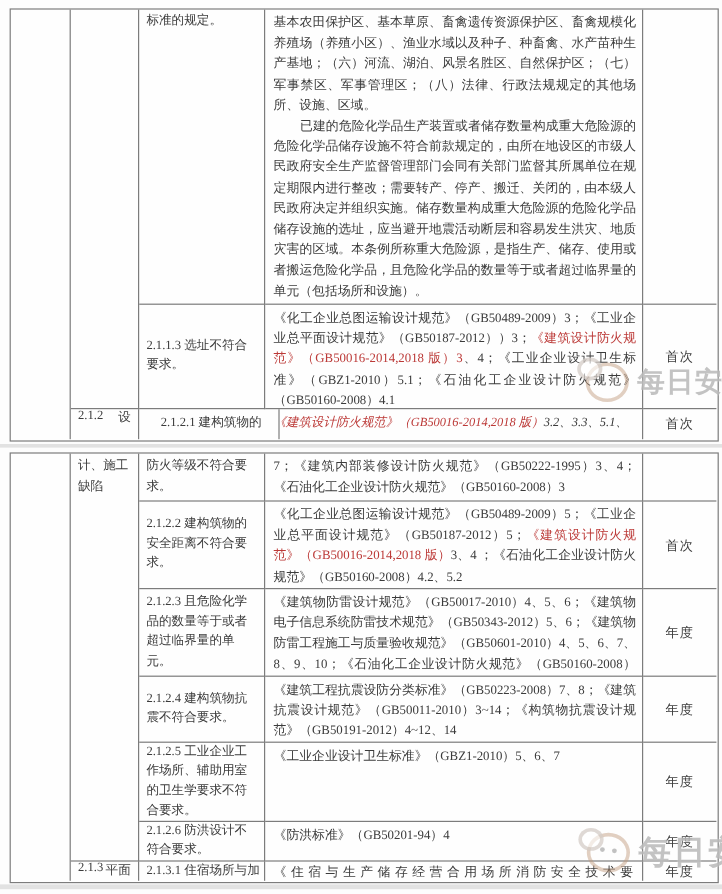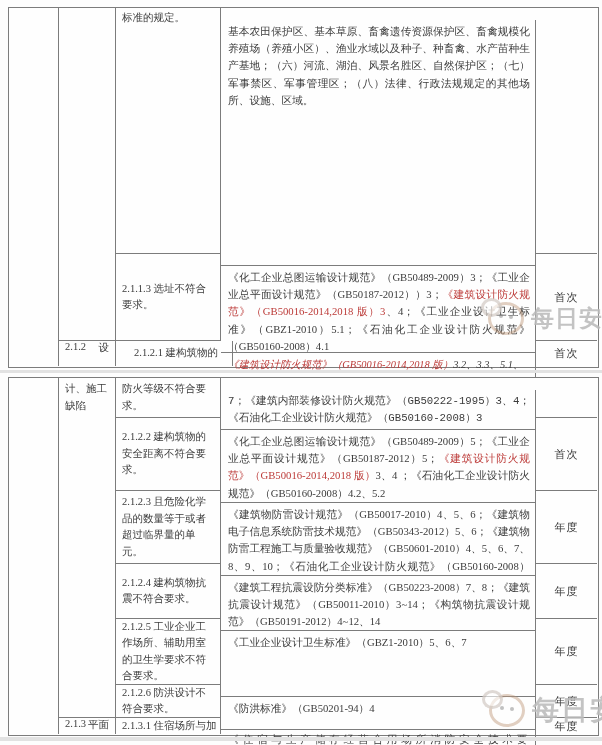--- a/index.html
+++ b/index.html
@@ -12,21 +12,21 @@
   #screen{position:relative;width:602px;height:745px;background:#fdfdfd;overflow:hidden;}
   .tbl{position:absolute;left:8px;width:589px;border:1px solid var(--bc);background:#fefefe;}
   #tbl1{top:7px;height:359px;}
   #tbl2{top:377px;height:357px;}
   .cell{position:absolute;box-sizing:border-box;overflow:hidden;}
   .br{border-right:1px solid var(--bc);}
   .bb{border-bottom:1px solid var(--bc);}
   .item{font-size:10.5px;line-height:16.5px;padding:2px 4px 2px 6px;display:flex;align-items:center;text-align:left;}
   .item > span{display:block;}
   .vtop{align-items:flex-start;}
-  .refs{font-size:10.7px;line-height:17.2px;padding:3px 5px 0 7px;text-align:justify;margin-top:12px;}
+  .refs{font-size:10.7px;line-height:17.2px;padding:3px 5px 0 7px;text-align:justify;}
   .refs .red{color:var(--red);}
   .freq{font-size:11px;display:flex;align-items:center;justify-content:center;letter-spacing:1px;}
   .cat{font-size:10.5px;line-height:16.5px;padding:3px 6px;}
   .cat-split{display:flex;align-items:flex-start;justify-content:space-between;padding:0 6px;font-size:10.5px;}
   .legal p{margin:0;}
   .legal .p2{text-indent:22px;}
   .oneline{white-space:nowrap;font-size:10.4px;}
   .spread{letter-spacing:2.5px;}
   .pageband{position:absolute;left:0;width:602px;background:#e2e2e2;}
   #band-mid{top:370px;height:3px;}
@@ -55,20 +55,21 @@
     <div class="cell br cat-split" style="left:50px;top:333px;width:57px;height:25px;">
       <span>2.1.2</span>
       <span>设</span>
     </div>
 
     <div class="cell br bb item vtop" style="left:107px;top:0;width:105px;height:246px;">
       <span>标准的规定。</span>
     </div>
     <div class="cell br bb refs legal" style="left:212px;top:0;width:315px;height:246px;">
       <p class="p1">基本农田保护区、基本草原、畜禽遗传资源保护区、畜禽规模化养殖场（养殖小区）、渔业水域以及种子、种畜禽、水产苗种生产基地；（六）河流、湖泊、风景名胜区、自然保护区；（七）军事禁区、军事管理区；（八）法律、行政法规规定的其他场所、设施、区域。</p>
+      <p class="p2">已建的危险化学品生产装置或者储存数量构成重大危险源的危险化学品储存设施不符合前款规定的，由所在地设区的市级人民政府安全生产监督管理部门会同有关部门监督其所属单位在规定期限内进行整改；需要转产、停产、搬迁、关闭的，由本级人民政府决定并组织实施。储存数量构成重大危险源的危险化学品储存设施的选址，应当避开地震活动断层和容易发生洪灾、地质灾害的区域。本条例所称重大危险源，是指生产、储存、使用或者搬运危险化学品，且危险化学品的数量等于或者超过临界量的单元（包括场所和设施）。</p>
     </div>
     <div class="cell bb freq" style="left:527px;top:0;width:61px;height:246px;"></div>
 
     <div class="cell br bb item" style="left:107px;top:246px;width:105px;height:87px;">
       <span>2.1.1.3 选址不符合要求。</span>
     </div>
     <div class="cell br bb refs" style="left:212px;top:246px;width:315px;height:87px;"><span>《化工企业总图运输设计规范》（GB50489-2009）3；《工业企业总平面设计规范》（GB50187-2012））3；</span><span class="red">《建筑设计防火规范》（GB50016-2014,2018 版）3</span><span>、4；《工业企业设计卫生标准》（GBZ1-2010）5.1；《石油化工企业设计防火规范》（GB50160-2008）4.1</span></div>
     <div class="cell bb freq" style="left:527px;top:246px;width:61px;height:87px;">首次</div>
 
     <div class="cell br item" style="left:107px;top:333px;width:105px;height:25px;margin-left:12px;">
@@ -87,21 +88,21 @@
     <div class="cell br bb cat" style="left:50px;top:0;width:57px;height:340px;">计、施工缺陷</div>
 
     <div class="cell br cat-split" style="left:50px;top:340px;width:57px;height:16px;">
       <span>2.1.3</span>
       <span>平面</span>
     </div>
 
     <div class="cell br bb item" style="left:107px;top:0;width:105px;height:40px;">
       <span>防火等级不符合要求。</span>
     </div>
-    <div class="cell br bb refs" style="left:212px;top:0;width:315px;height:40px;font-family:Liberation Mono, monospace;"><span>7；《建筑内部装修设计防火规范》（GB50222-1995）3、4；《石油化工企业设计防火规范》（GB50160-2008）3</span></div>
+    <div class="cell br bb refs" style="left:212px;top:0;width:315px;height:40px;"><span>7；《建筑内部装修设计防火规范》（GB50222-1995）3、4；《石油化工企业设计防火规范》（GB50160-2008）3</span></div>
     <div class="cell bb freq" style="left:527px;top:0;width:61px;height:40px;"></div>
 
     <div class="cell br bb item" style="left:107px;top:40px;width:105px;height:73px;">
       <span>2.1.2.2 建构筑物的安全距离不符合要求。</span>
     </div>
     <div class="cell br bb refs" style="left:212px;top:40px;width:315px;height:73px;"><span>《化工企业总图运输设计规范》（GB50489-2009）5；《工业企业总平面设计规范》（GB50187-2012）5；</span><span class="red">《建筑设计防火规范》（GB50016-2014,2018 版）</span><span>3、4 ；《石油化工企业设计防火规范》（GB50160-2008）4.2、5.2</span></div>
     <div class="cell bb freq" style="left:527px;top:40px;width:61px;height:73px;">首次</div>
 
     <div class="cell br bb item" style="left:107px;top:113px;width:105px;height:73px;">
       <span>2.1.2.3 且危险化学品的数量等于或者超过临界量的单元。</span>

